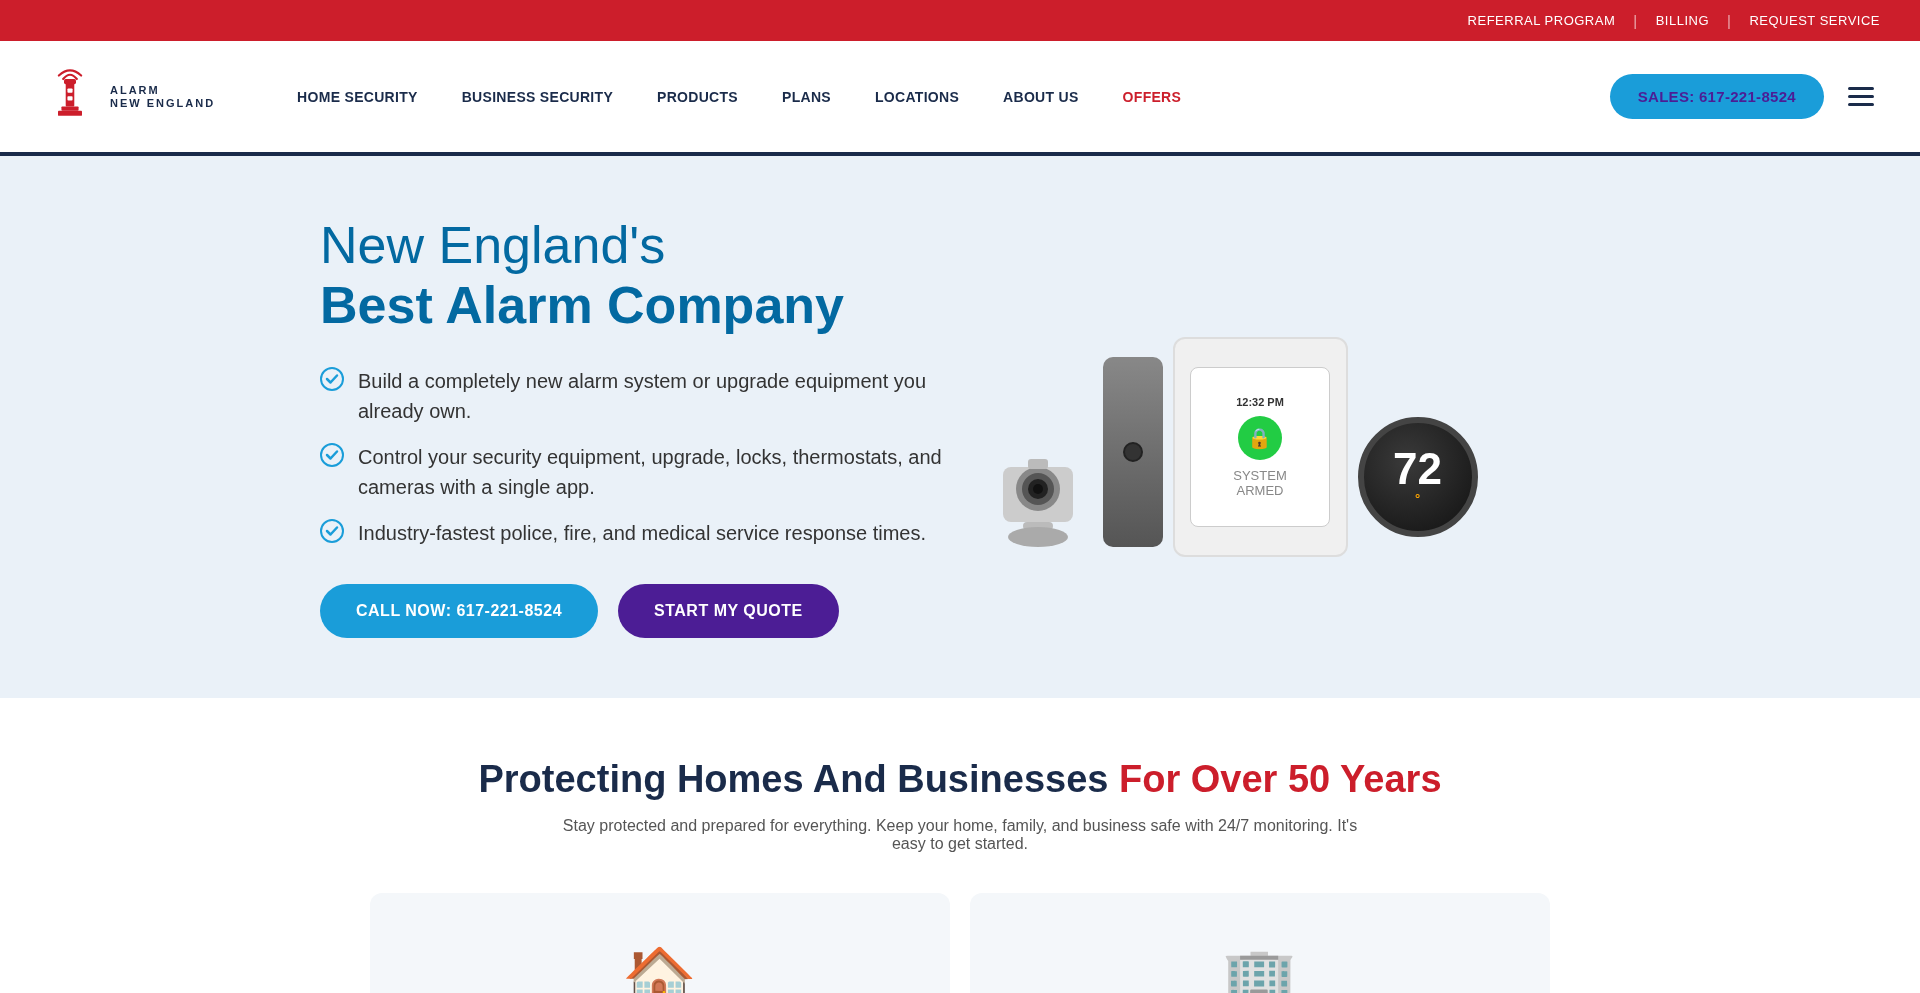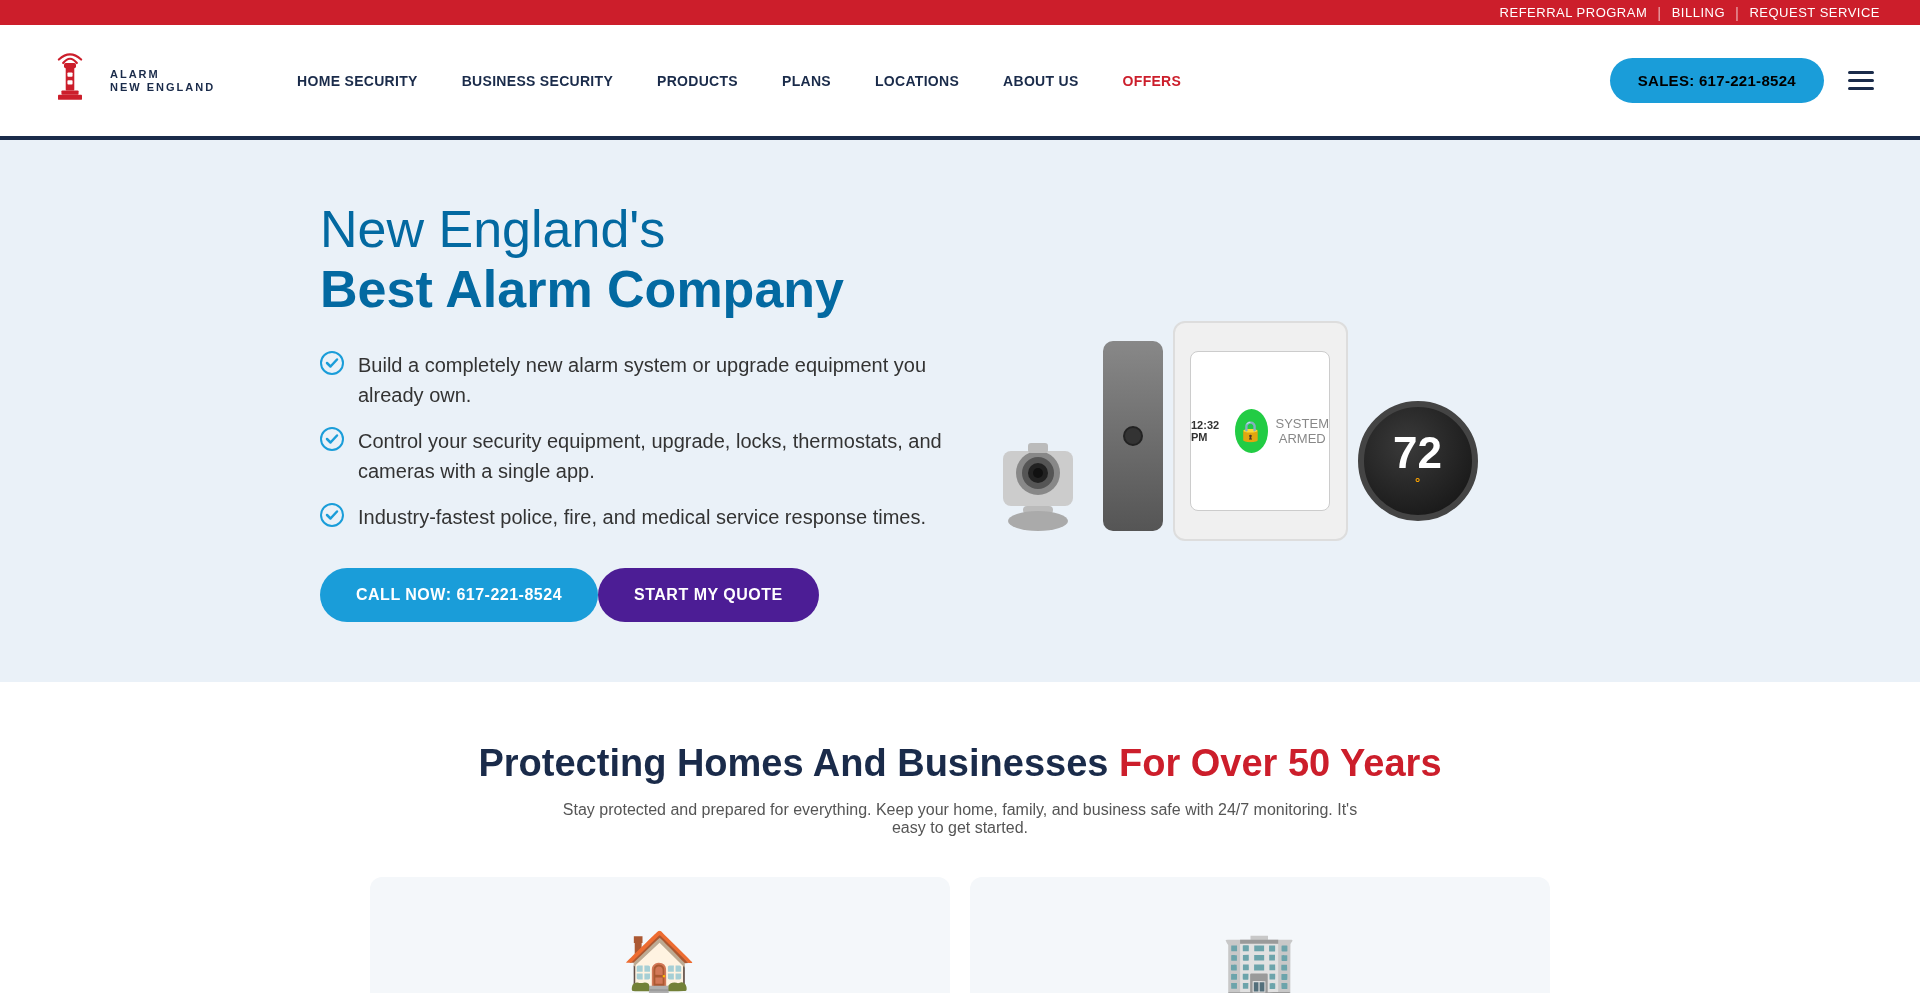--- a/index.html
+++ b/index.html
@@ -5,22 +5,22 @@
     * { margin: 0; padding: 0; box-sizing: border-box; }
     body { font-family: 'Arial', sans-serif; background: #fff; width: 1920px; }
 
     
     .top-bar {
       background: #cc1e2b;
       color: #fff;
       display: flex;
       justify-content: flex-end;
       align-items: center;
-      padding: 4px 40px;
-      gap: 10px;
+      padding: 12px 40px;
+      gap: 18px;
       font-size: 13px;
       font-weight: 500;
       letter-spacing: 0.5px;
     }
     .top-bar a {
       color: #fff;
       text-decoration: none;
       cursor: pointer;
     }
     .top-bar .separator {
@@ -93,21 +93,21 @@
     .nav-item.offers { color: #cc1e2b; }
 
     .header-right {
       display: flex;
       align-items: center;
       gap: 18px;
       margin-left: auto;
     }
     .sales-btn {
       background: #1a9dd9;
-      color: #000000;
+      color: #4c1d95;
       border: none;
       border-radius: 30px;
       padding: 14px 28px;
       font-size: 15px;
       font-weight: 700;
       cursor: pointer;
       white-space: nowrap;
       letter-spacing: 0.3px;
     }
     .hamburger {
@@ -165,20 +165,21 @@
     }
     .check-icon {
       flex-shrink: 0;
       width: 24px;
       height: 24px;
       margin-top: 1px;
     }
 
     .hero-buttons {
       display: flex;
+      gap: 20px;
       flex-wrap: wrap;
     }
     .btn-call {
       background: #1a9dd9;
       color: #fff;
       border: none;
       border-radius: 30px;
       padding: 18px 36px;
       font-size: 16px;
       font-weight: 700;
@@ -237,20 +238,21 @@
       justify-content: center;
       position: relative;
       flex-shrink: 0;
     }
     .panel-screen {
       width: 140px;
       height: 160px;
       background: #fff;
       border-radius: 8px;
       display: flex;
+      flex-direction: column;
       align-items: center;
       justify-content: center;
       gap: 8px;
       border: 1px solid #ccc;
     }
     .panel-time {
       font-size: 11px;
       color: #333;
       font-weight: 600;
     }

